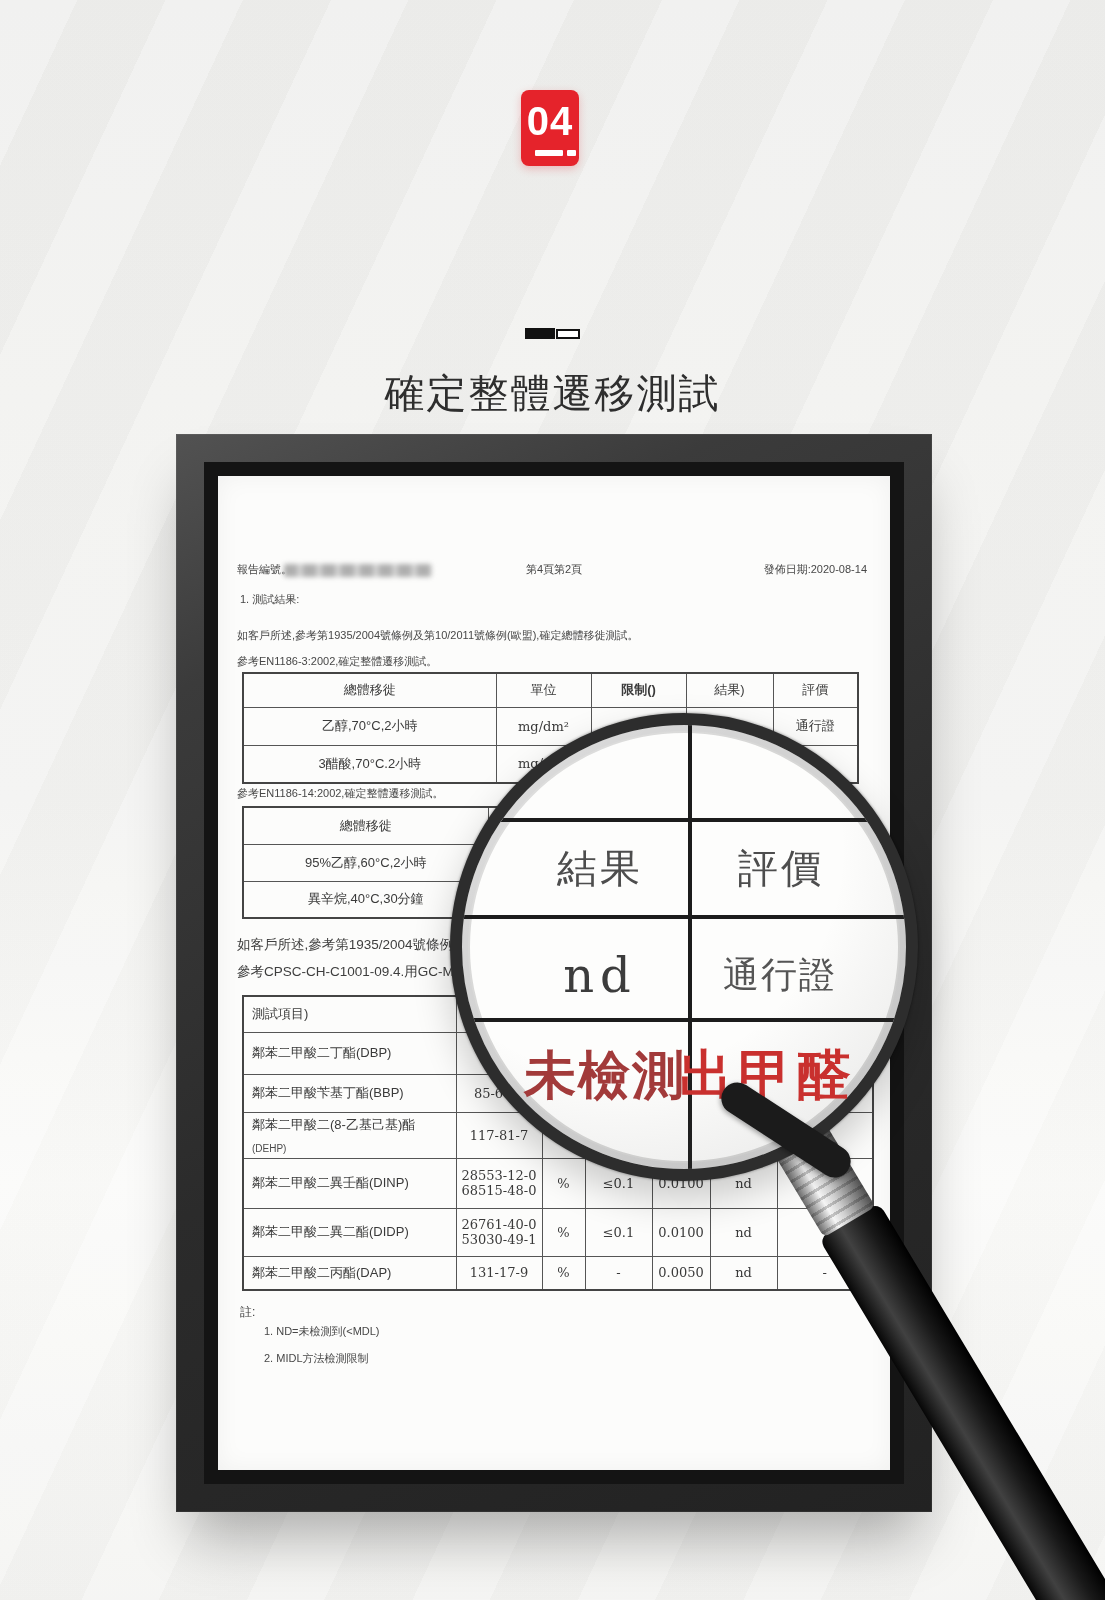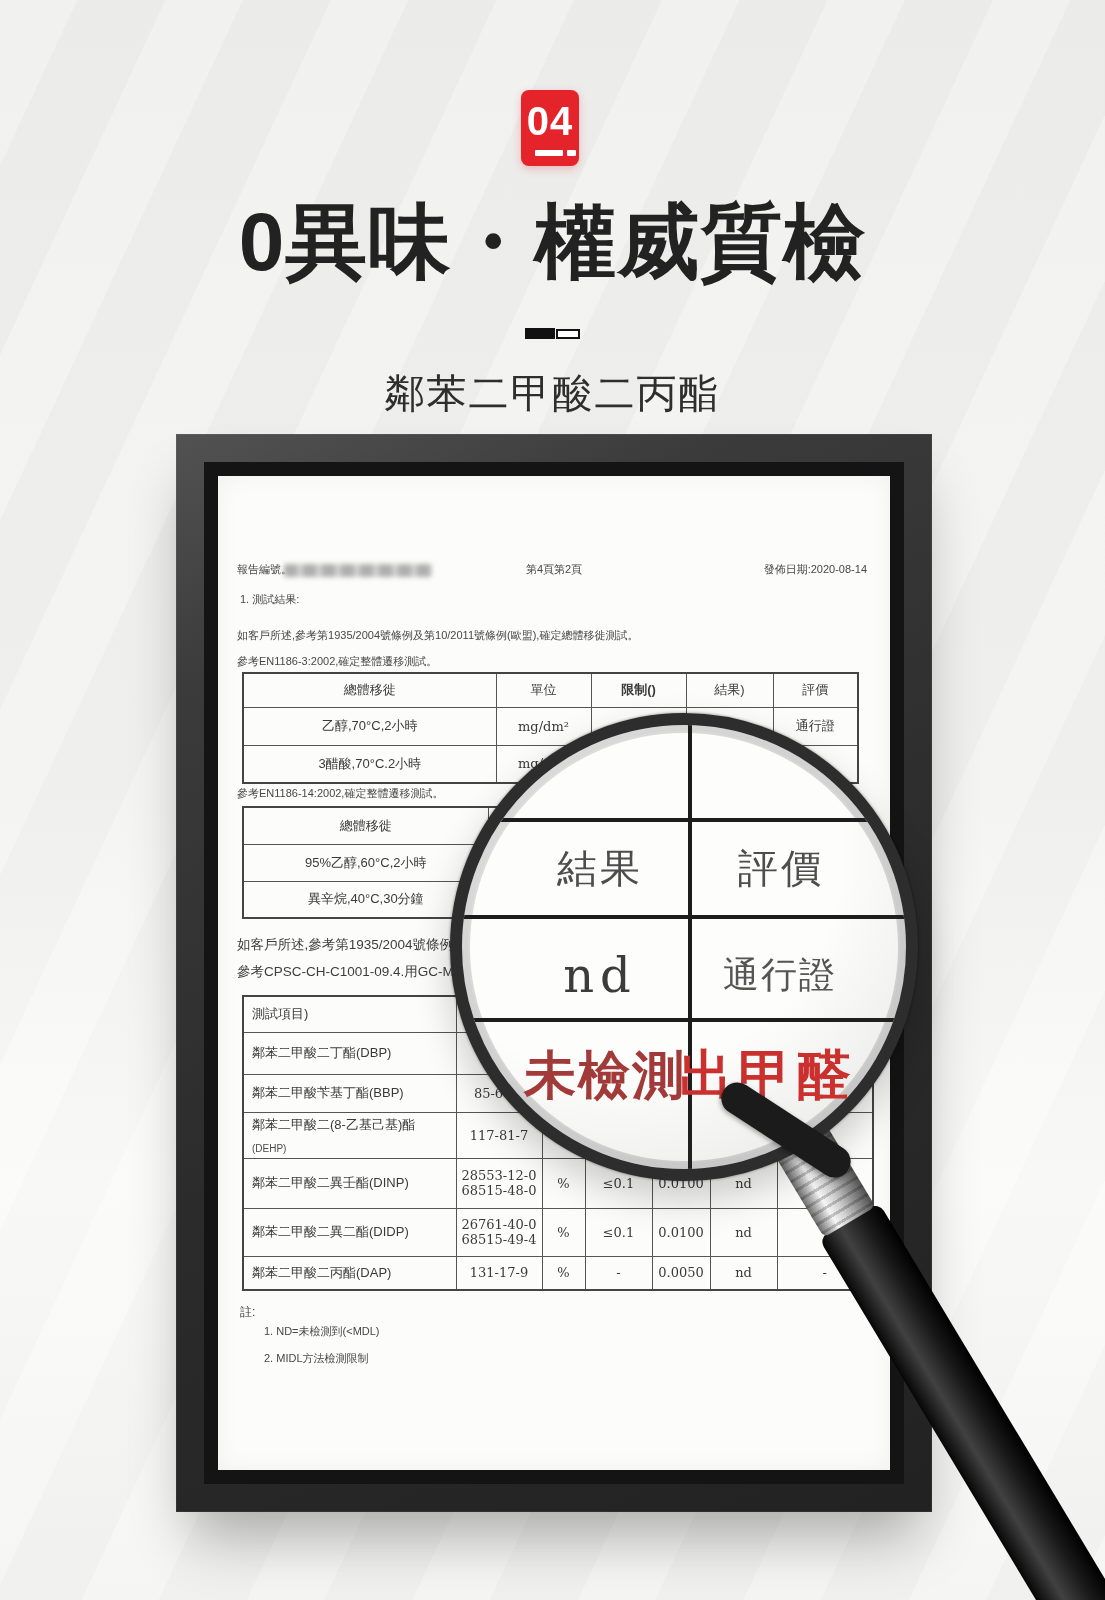--- a/index.html
+++ b/index.html
@@ -105,25 +105,24 @@
 <body>
 
 <div class="page">
   <div class="bg-streaks"></div>
 
   <div class="badge">
     <span class="badge-num">04</span>
     <span class="badge-dash-long"></span>
     <span class="badge-dash-short"></span>
   </div>
-  <h1 class="title">0異味・權威質檢</h1>
   <div class="divider">
     <span class="bar bar-solid"></span><span class="bar bar-hollow"></span>
   </div>
-  <p class="subtitle">鄰苯二甲酸二丙酯</p>
+  <p class="subtitle">確定整體遷移測試</p>
 
   <div class="frame">
     <div class="frame-lip"></div>
     <div class="paper">
 
       <span class="abs p-small p-header-label">報告編號。</span>
       <span class="abs p-blur"></span>
       <span class="abs p-small p-header-center">第4頁第2頁</span>
       <span class="abs p-small p-header-right">發佈日期:2020-08-14</span>
 
@@ -241,21 +240,21 @@
           <td class="tl">鄰苯二甲酸二異壬酯(DINP)</td>
           <td class="ser"><span>28553-12-0</span><span class="cas2">68515-48-0</span></td>
           <td class="ser">%</td>
           <td class="ser">≤0.1</td>
           <td class="ser">0.0100</td>
           <td class="ser">nd</td>
           <td></td>
         </tr>
         <tr class="r5">
           <td class="tl">鄰苯二甲酸二異二酯(DIDP)</td>
-          <td class="ser"><span>26761-40-0</span><span class="cas2">68515-49-4</span></td>
+          <td class="ser"><span>26761-40-0</span><span class="cas2">53030-49-1</span></td>
           <td class="ser">%</td>
           <td class="ser">≤0.1</td>
           <td class="ser">0.0100</td>
           <td class="ser">nd</td>
           <td></td>
         </tr>
         <tr class="r6">
           <td class="tl">鄰苯二甲酸二丙酯(DAP)</td>
           <td class="ser">131-17-9</td>
           <td class="ser">%</td>

